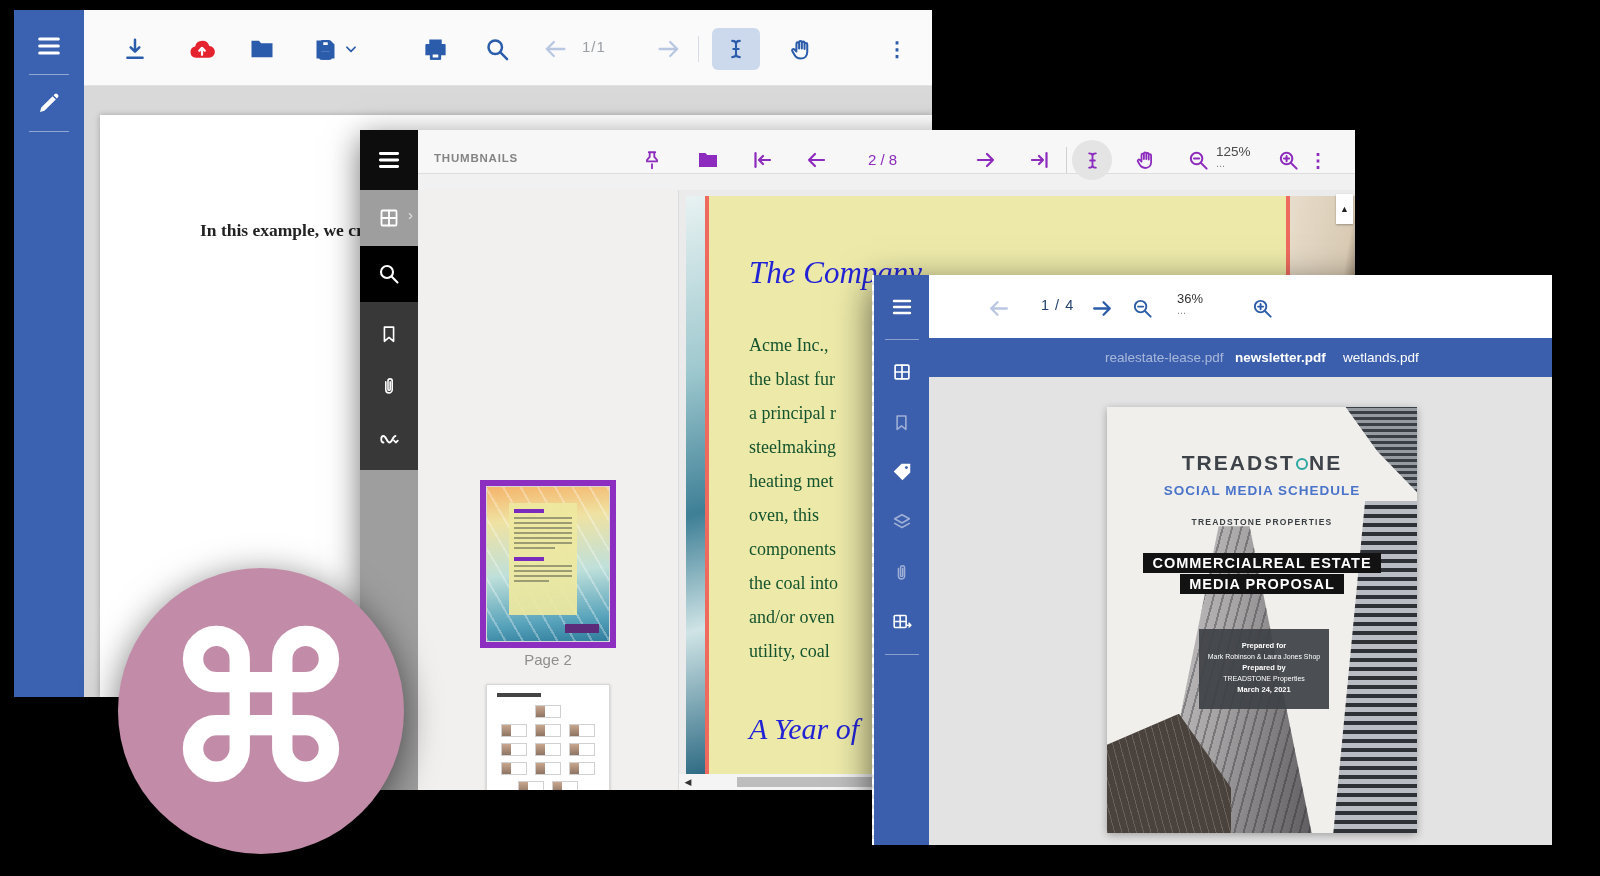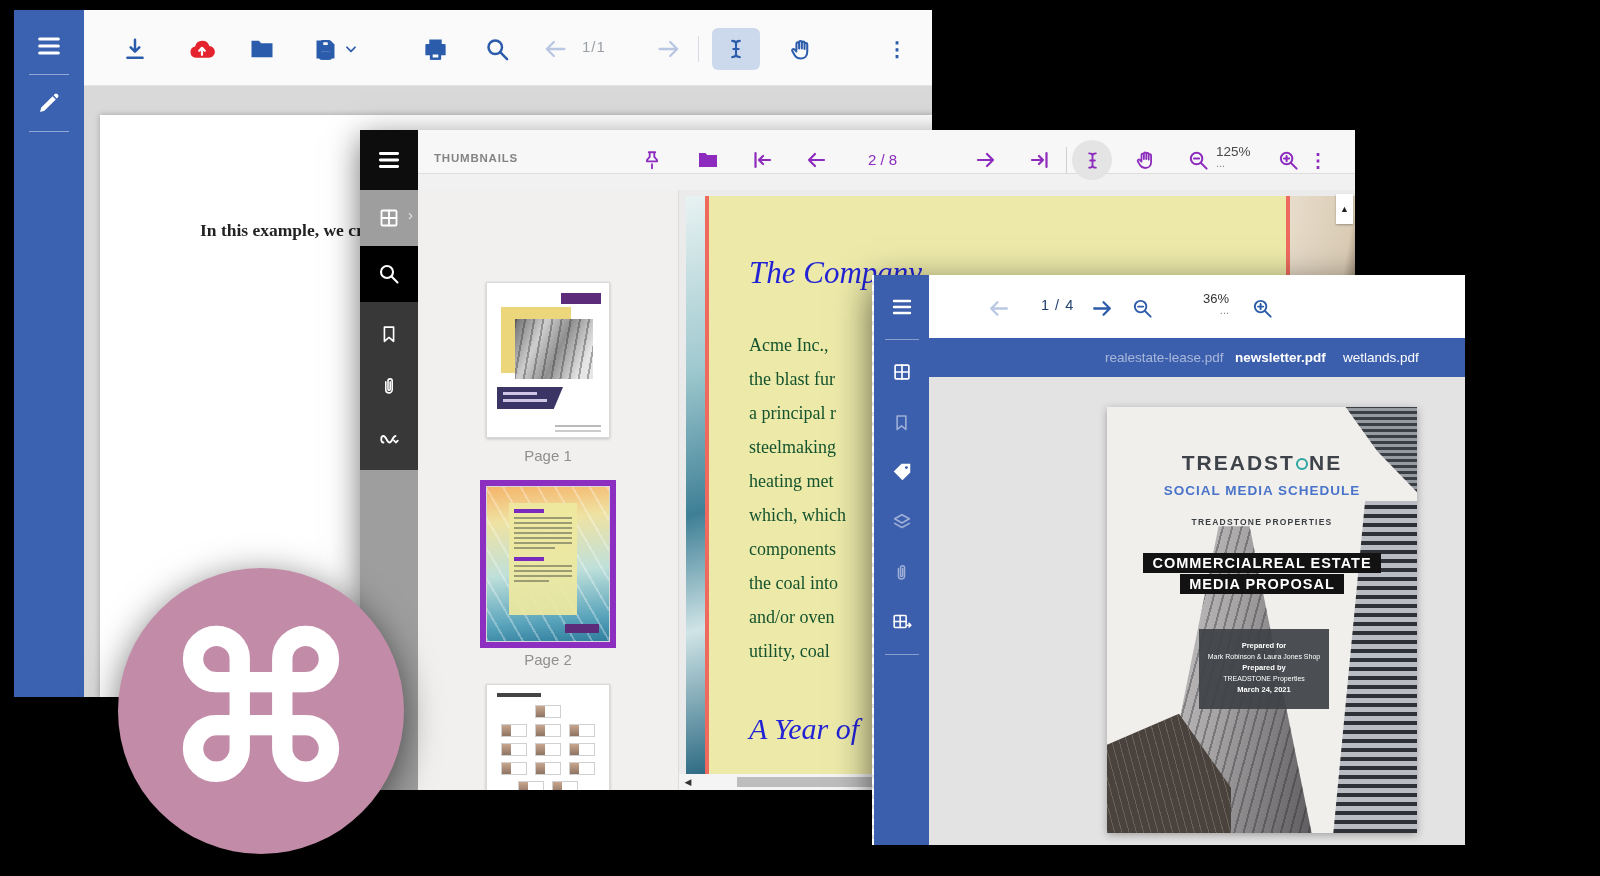--- a/index.html
+++ b/index.html
@@ -85,30 +85,30 @@
   .w2-h1{position:absolute;left:40px;top:59px;font-family:"Liberation Serif",serif;font-style:italic;font-size:31px;color:#2323d6;white-space:nowrap;}
   .w2-body{position:absolute;left:40px;top:132px;font-family:"Liberation Serif",serif;font-size:18px;line-height:34px;color:#14532d;white-space:nowrap;}
   .w2-h2{position:absolute;left:40px;top:516px;font-family:"Liberation Serif",serif;font-style:italic;font-size:30px;color:#2323d6;white-space:nowrap;}
   .w2-vscroll{position:absolute;right:2px;top:4px;width:17px;height:30px;background:#fff;box-shadow:0 1px 2px rgba(0,0,0,.3);
               display:flex;align-items:center;justify-content:center;font-size:9px;color:#222;cursor:pointer;}
   .w2-hscroll{position:absolute;left:0;right:0;bottom:0;height:16px;background:#f4f4f4;}
   .w2-hsbtn{position:absolute;left:2px;top:2px;width:14px;height:12px;color:#333;font-size:9px;display:flex;align-items:center;justify-content:center;cursor:pointer;}
   .w2-hsthumb{position:absolute;left:58px;top:3px;width:400px;height:10px;background:#bdbdbd;cursor:pointer;}
 
   
-  .w3{position:absolute;left:872px;top:275px;width:593px;height:570px;background:#e3e3e3;z-index:3;
+  .w3{position:absolute;left:872px;top:275px;width:680px;height:570px;background:#e3e3e3;z-index:3;
       border-left:2px dashed #fff;box-shadow:0 10px 34px rgba(0,0,0,.6);}
   .w3-side{position:absolute;left:0;top:0;width:55px;height:100%;background:#3c5fad;color:#fff;
            display:flex;flex-direction:column;align-items:center;padding-top:12px;}
   .w3-side .btn{width:40px;height:40px;display:flex;align-items:center;justify-content:center;cursor:pointer;margin-bottom:10px;}
   .w3-side .faded{opacity:.5;}
   .w3-div{width:34px;border-top:1px solid rgba(255,255,255,.4);margin:2px 0 12px;}
   .w3-tb{position:absolute;left:55px;top:0;right:0;height:63px;background:#fff;color:#2d5da9;}
   .w3-pg{position:absolute;top:22px;font-size:14.5px;color:#24426e;letter-spacing:1px;}
-  .w3-zoom{position:absolute;top:16px;width:52px;text-align:right;font-size:13px;color:#333;cursor:pointer;}
+  .w3-zoom{position:absolute;top:16px;width:52px;text-align:left;font-size:13px;color:#333;cursor:pointer;}
   .w3-zoom .dots{display:block;font-size:11px;color:#888;line-height:9px;}
   .w3-tabs{position:absolute;left:55px;top:63px;right:0;height:39px;background:#3c5fad;}
   .w3tab{position:absolute;top:0;height:39px;display:flex;align-items:center;font-size:13.5px;color:#fff;cursor:pointer;padding:0 6px;}
   .w3tab.inactive{color:rgba(255,255,255,.55);}
   .w3tab.active{font-weight:700;}
   .w3-doc{position:absolute;left:55px;top:102px;right:0;bottom:0;background:#e3e3e3;}
   .cover{position:absolute;left:178px;top:30px;width:310px;height:426px;background:#f1efec;box-shadow:0 2px 8px rgba(0,0,0,.3);overflow:hidden;}
   .cv-bTR{position:absolute;right:0;top:0;width:32%;height:20%;
           background:repeating-linear-gradient(0deg,#3a3f45 0 3px,#969ba2 3px 6px);
           clip-path:polygon(28% 0,100% 0,100% 100%,60% 52%);}
@@ -397,33 +397,20 @@
           <span>
               <svg class="ic" width="24" height="24" viewBox="0 0 24 24" style="stroke-width:1.8">
                 <path d="M6.5 16.5c-3 0-3-6.5 0-6.5 2.6 0 3.4 6.5 6 6.5s3.4-6.5 6-6.5M17 14.5l1.8 2 2-1.8"></path>
               </svg>
             </span>
         </div>
       </div>
     </aside>
 
     <div class="w2-panel">
-      <div class="thumbwrap" style="top:92px">
-        <div class="thumb">
-          <div class="t1-yellow"></div>
-          <div class="t1-photo"></div>
-          <div class="t1-badge"></div>
-          <div class="t1-banner">
-              <i></i>
-              <b></b>
-            </div>
-          <div class="t1-lines"></div>
-        </div>
-        <div class="tlabel">Page 1</div>
-      </div>
       <div class="thumbwrap" style="top:296px">
         <div class="thumb sel">
           <div class="t2-photo"></div>
           <div class="t2-panel">
             <div class="t2-h"></div>
             <div class="t2-l"></div>
               <div class="t2-l"></div>
               <div class="t2-l"></div>
               <div class="t2-l"></div>
               <div class="t2-l"></div>
@@ -499,21 +486,21 @@
       <div class="w2-photoL"></div>
       <div class="w2-redL"></div>
       <div class="w2-page">
         <div class="w2-h1">The Company</div>
         <div class="w2-body">
           <div>Acme Inc., </div>
           <div>the blast fur</div>
           <div>a principal r</div>
           <div>steelmaking</div>
           <div>heating met</div>
-          <div>which, which</div>
+          <div>oven, this</div>
           <div>components</div>
           <div>the coal into</div>
           <div>and/or oven</div>
           <div>utility, coal </div>
         </div>
         <div class="w2-h2">A Year of </div>
       </div>
       <div class="w2-redR"></div>
       <div class="w2-photoR"></div>
       <div class="w2-vscroll">

